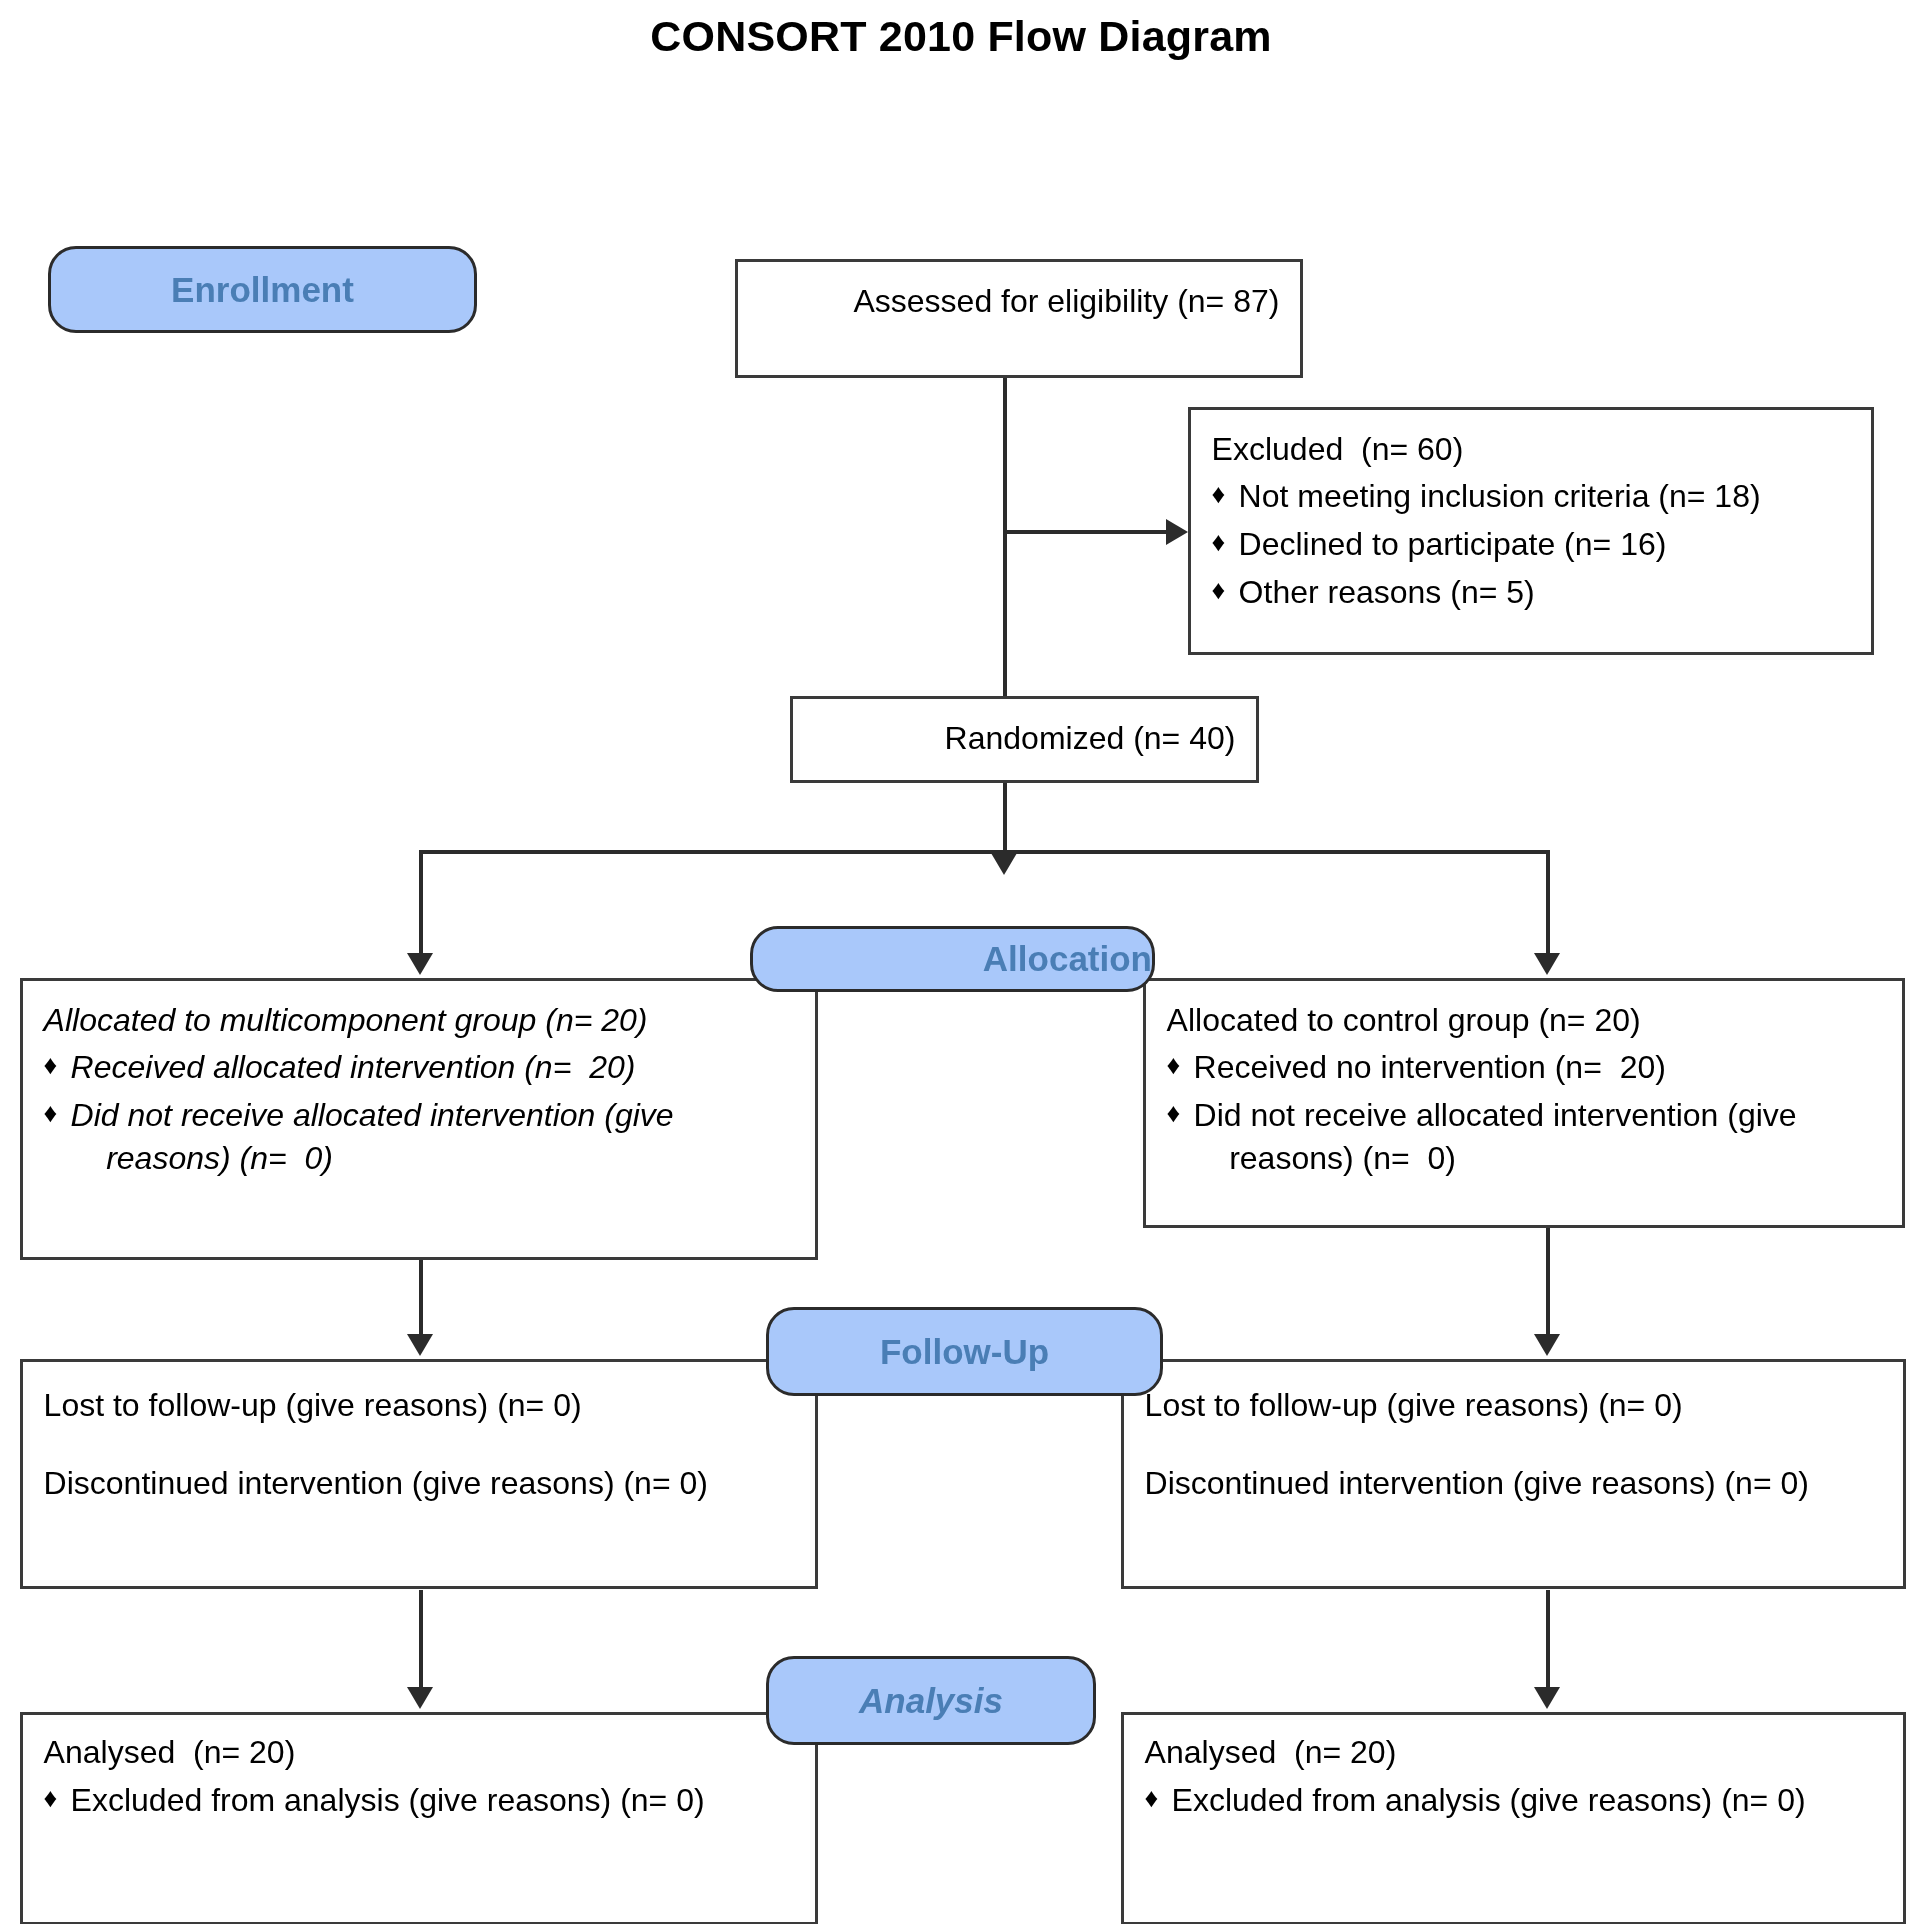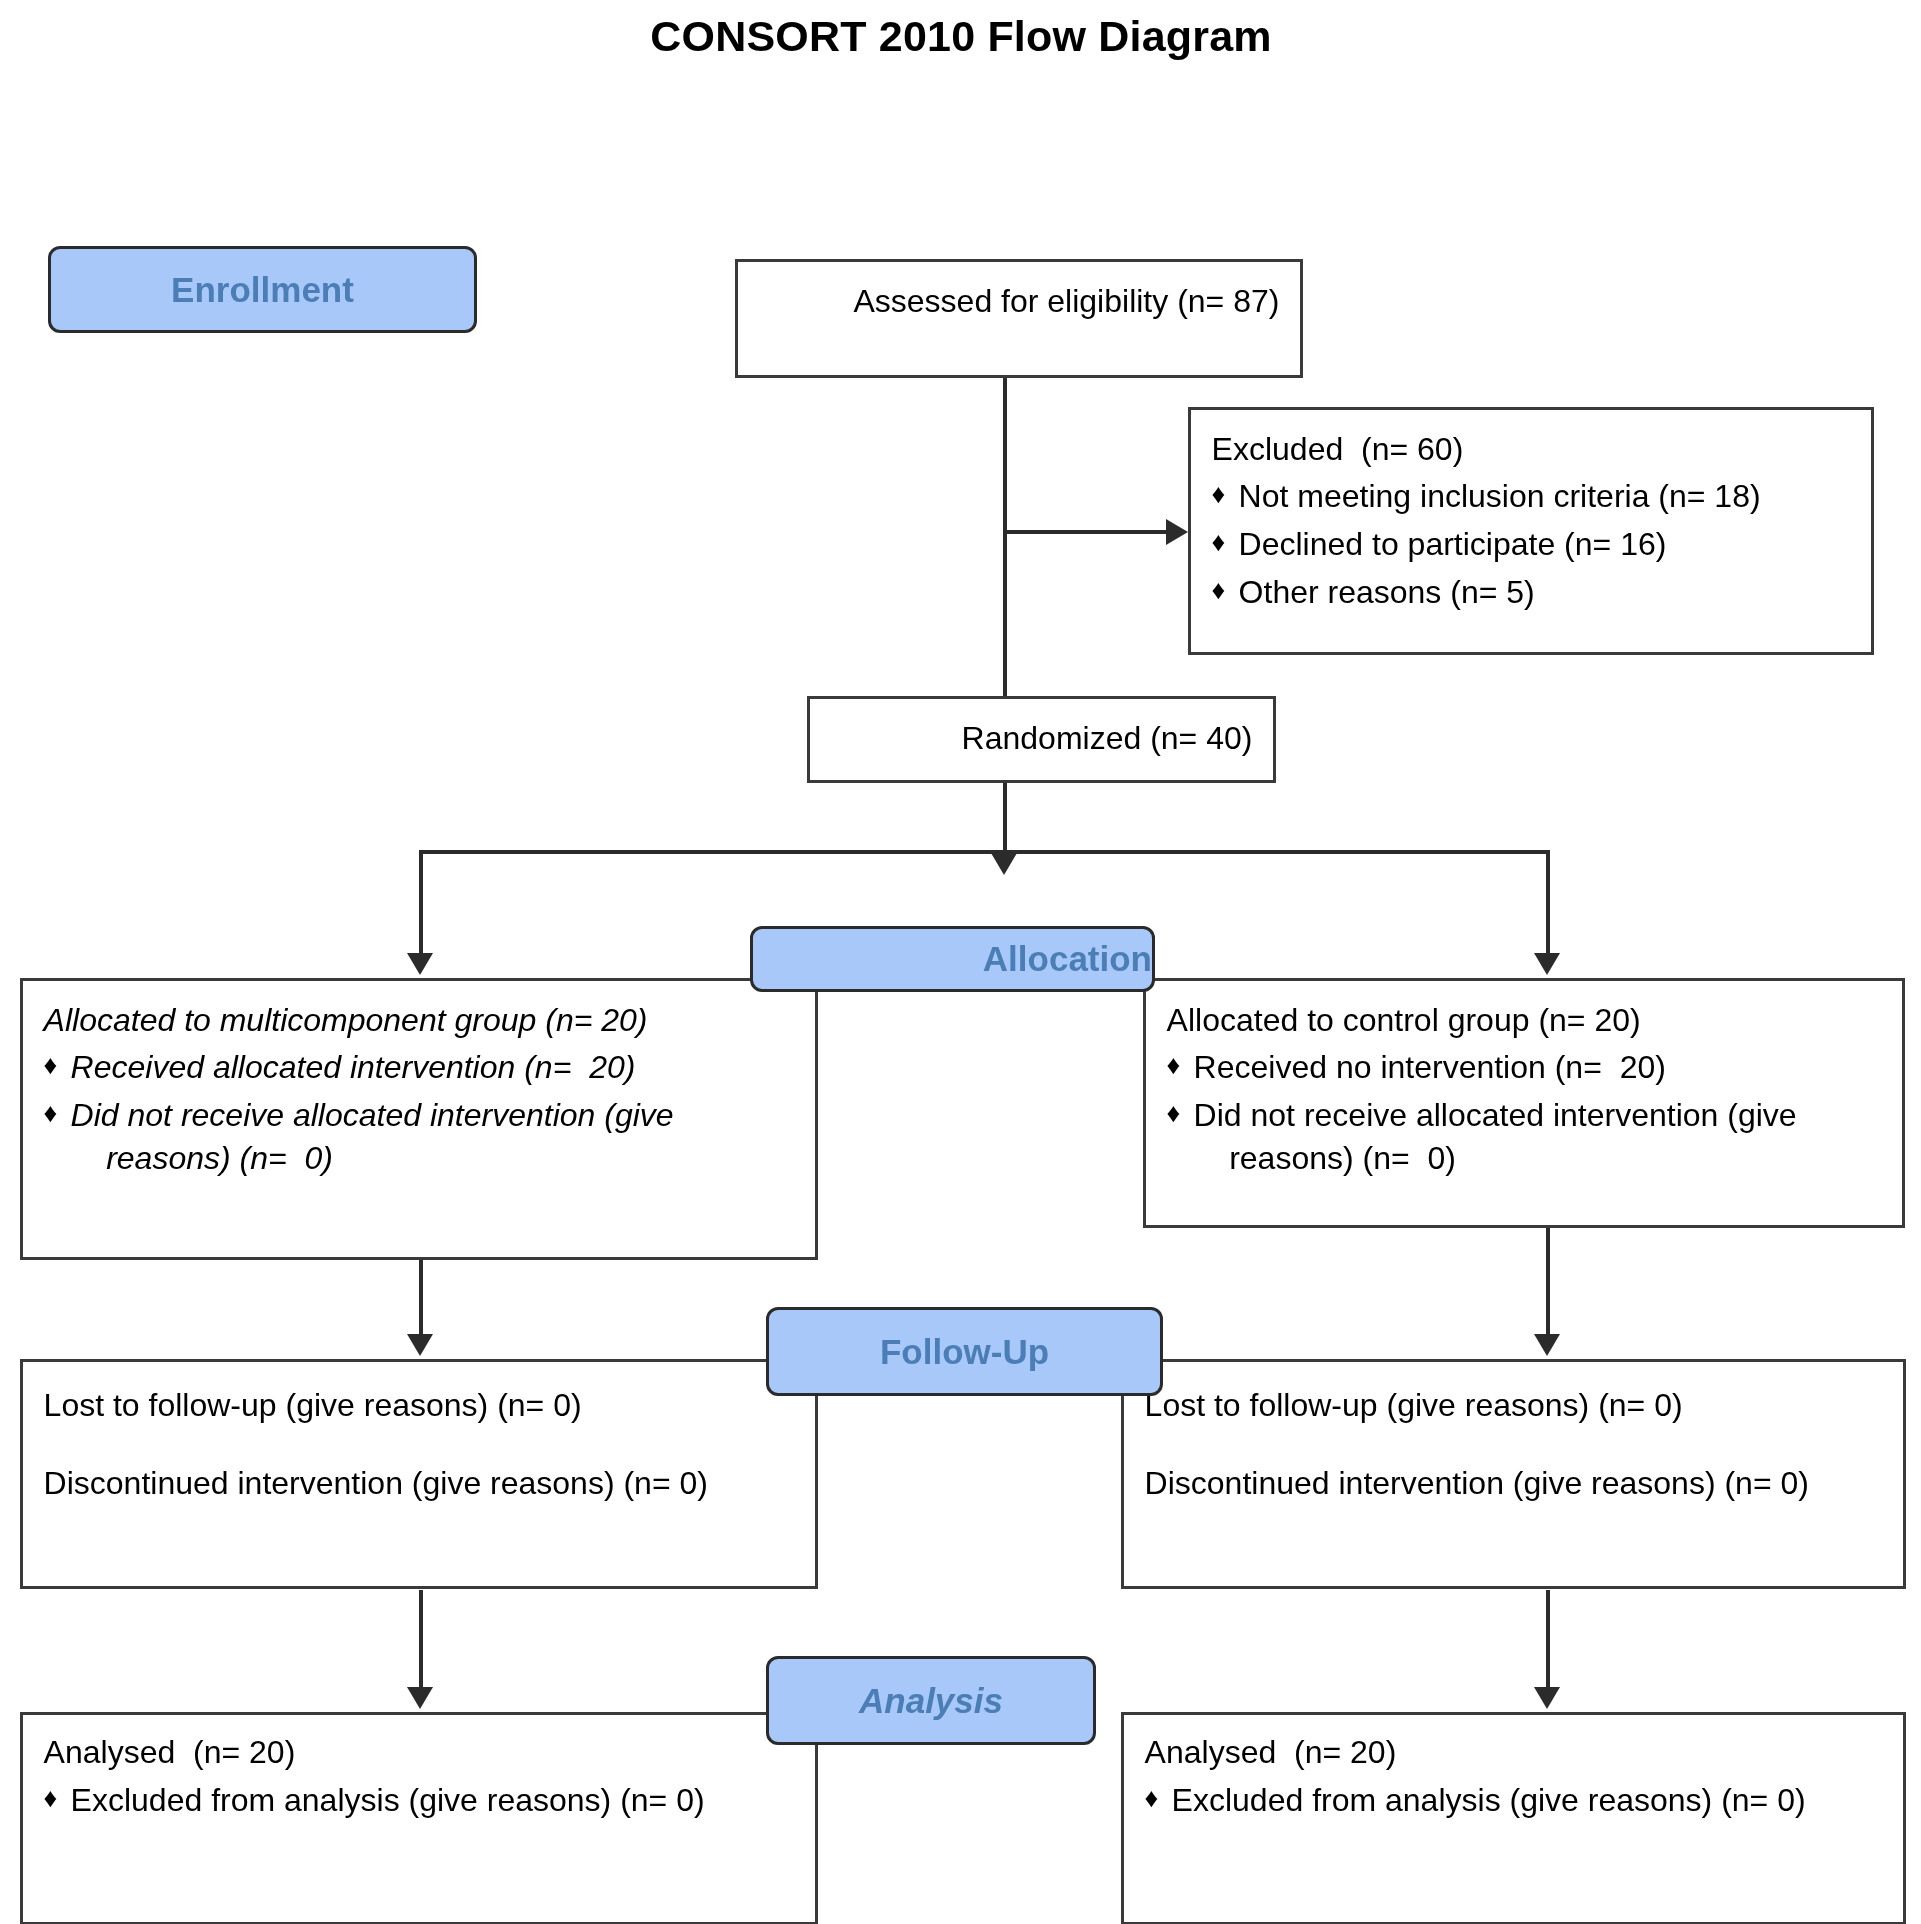--- a/index.html
+++ b/index.html
@@ -32,21 +32,21 @@
     color: #000000;
     margin-top: 6px;
   }
 
   
   .stage-badge {
     position: absolute;
     box-sizing: border-box;
     background: #a9c8fa;
     border: 3.2px solid #2b2b2b;
-    border-radius: 12px;
+    border-radius: 28px;
     display: flex;
     align-items: center;
     justify-content: center;
     font-size: 35px;
     font-weight: bold;
     color: #4a7eb5;
     z-index: 30;
   }
 
   
@@ -156,21 +156,21 @@
         <span class="diamond">♦</span>
         <span class="bullet-text">Declined to participate (n= 16)</span>
       </div>
       <div class="bullet-row">
         <span class="diamond">♦</span>
         <span class="bullet-text">Other reasons (n= 5)</span>
       </div>
     </div>
   </div>
 
-  <div class="flow-box" style="left:790px; top:696px; width:469px; height:87px;margin-left:17px;">
+  <div class="flow-box" style="left:790px; top:696px; width:469px; height:87px;">
     <div class="box-inner" style="padding-top:17.5px;">
       <div class="box-line centered">Randomized (n= 40)</div>
     </div>
   </div>
 
   <div class="vline" style="left:1003px; top:783px; height:81px;"></div>
   <div class="arrow-down" style="left:991px; top:853px;"></div>
 
   <div class="hline" style="left:419px; top:850px; width:1131px;"></div>
 

